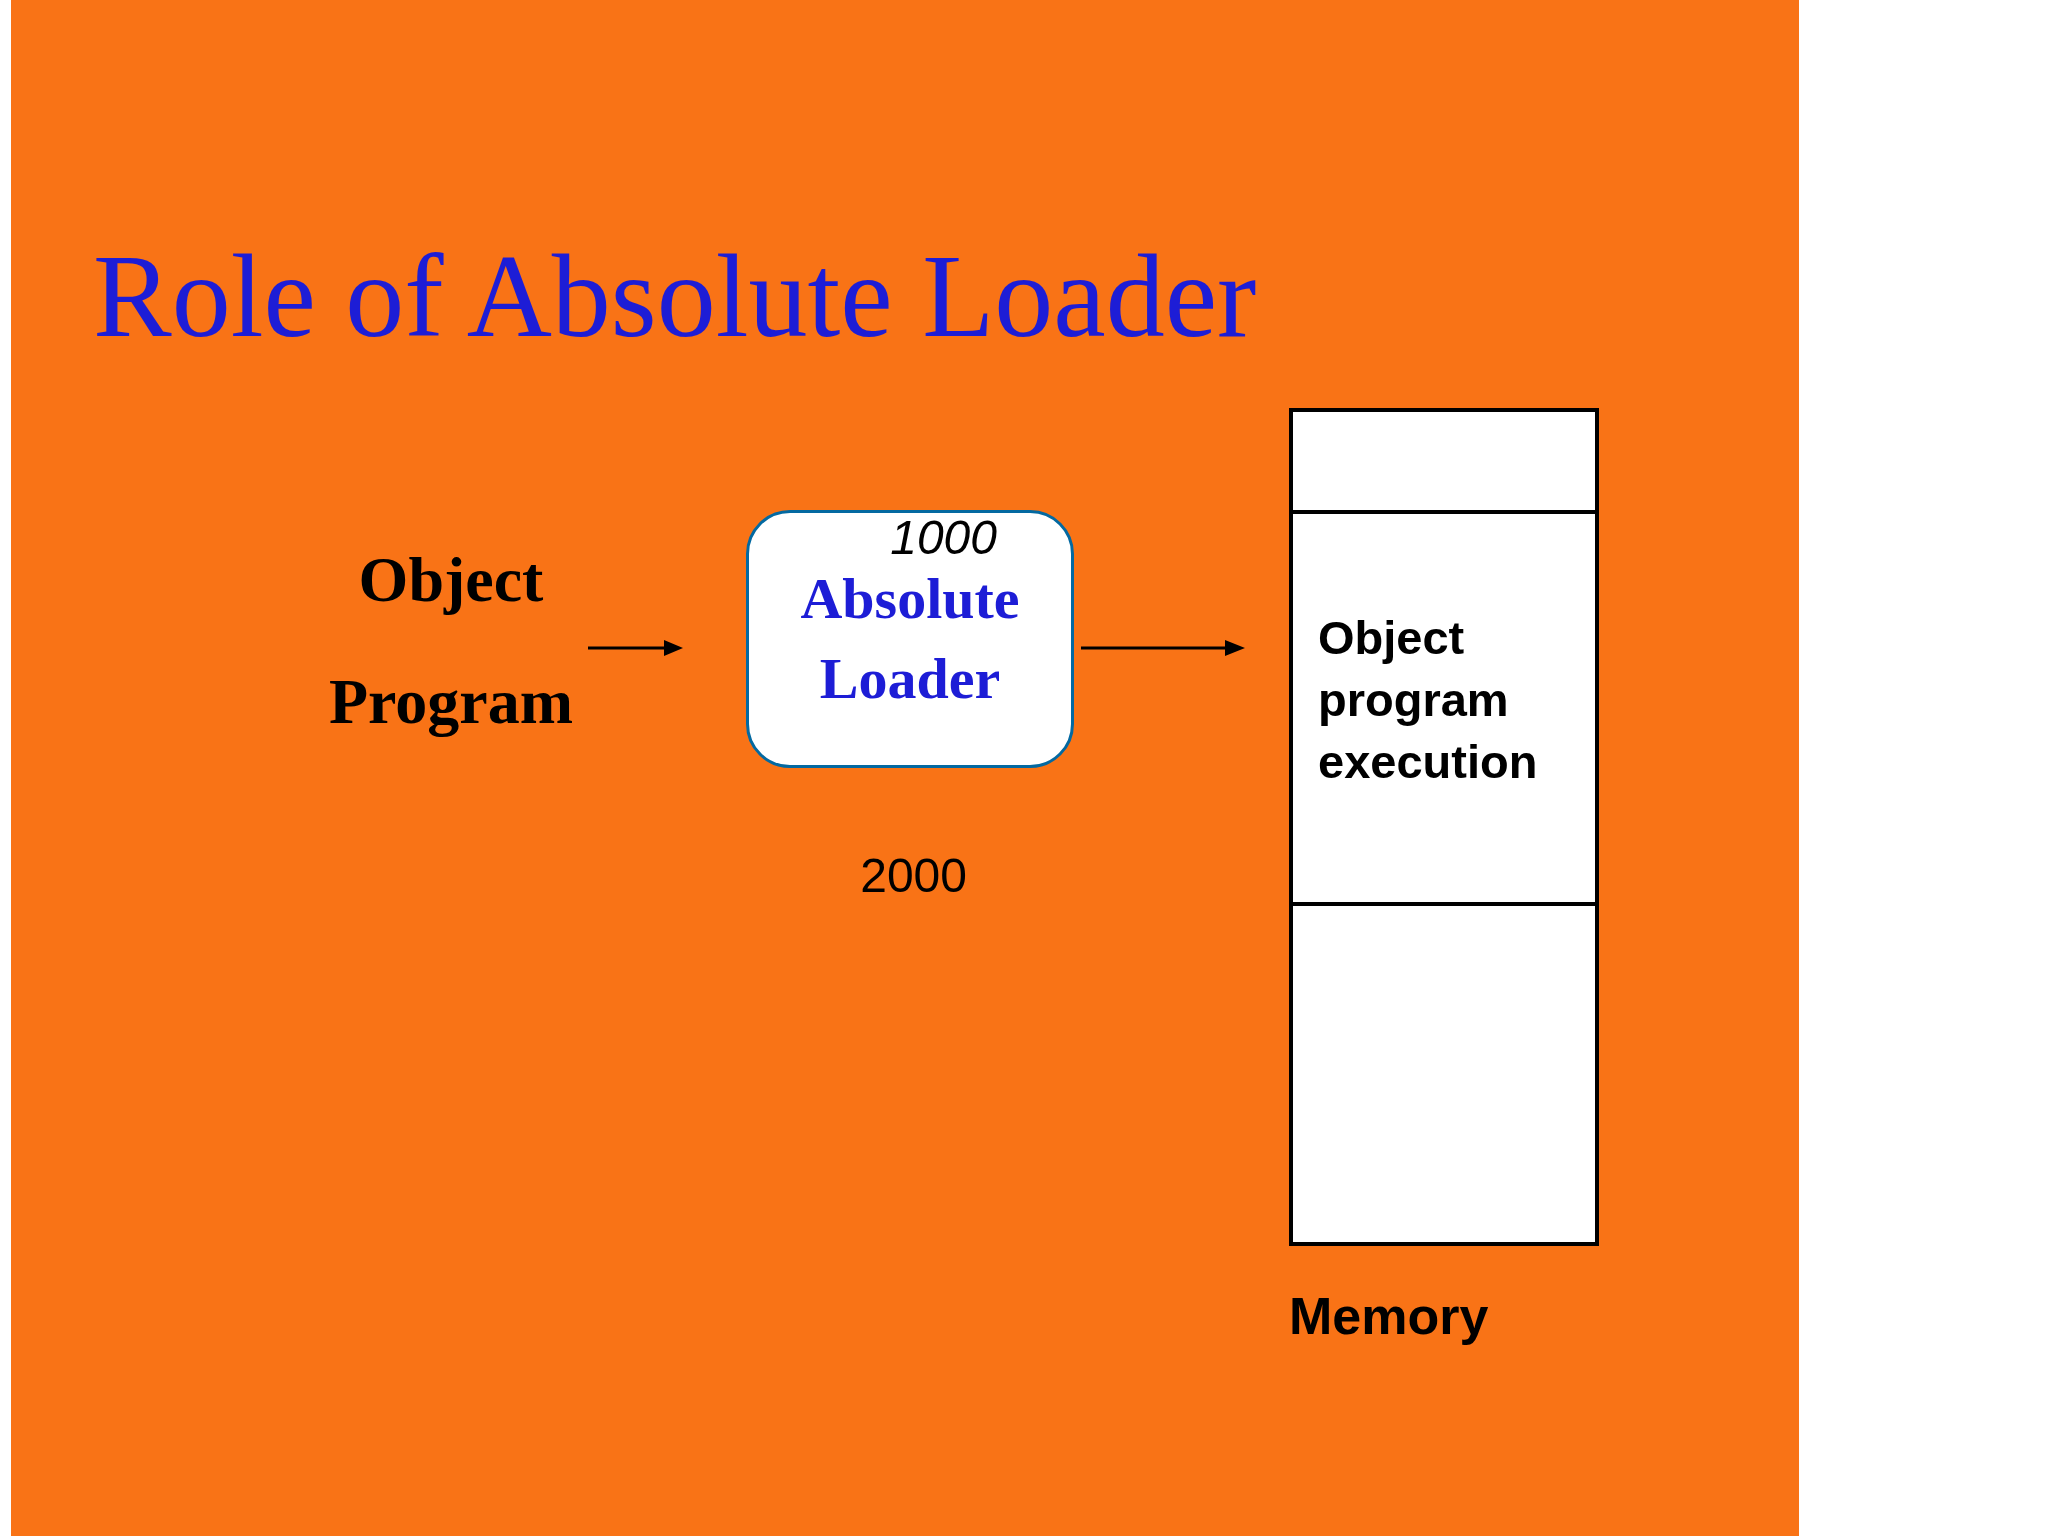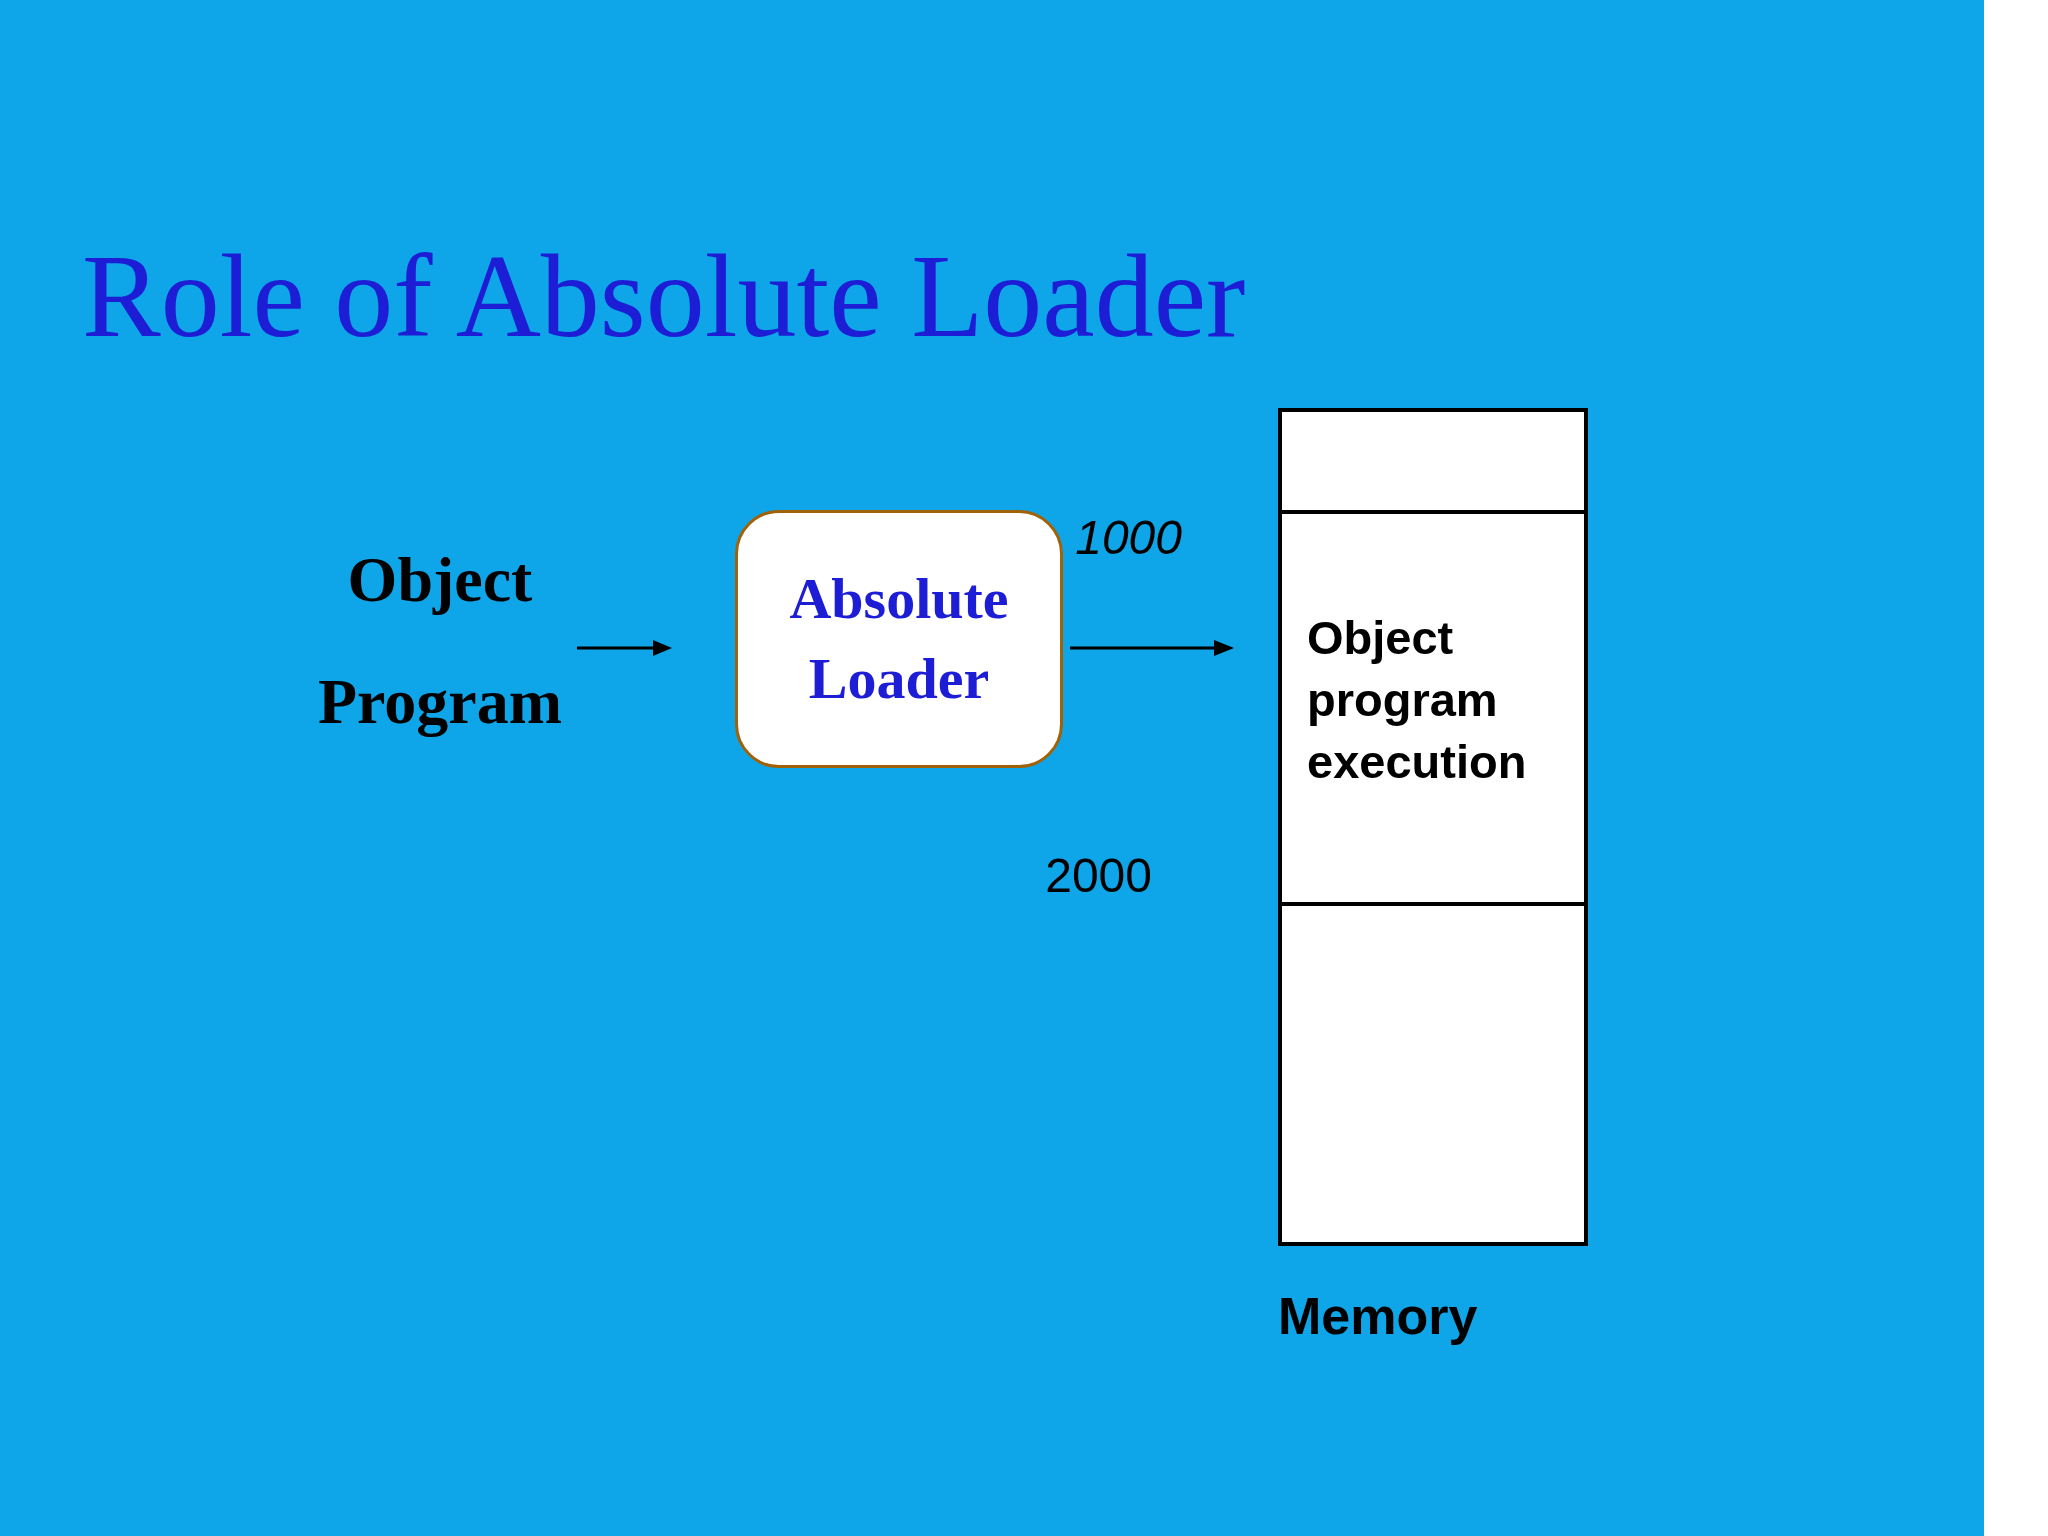--- a/index.html
+++ b/index.html
@@ -2,25 +2,26 @@
 <html><head>
 <meta charset="utf-8">
 <style>
   html, body {
     margin: 0;
     padding: 0;
     background: #ffffff;
   }
   .slide {
     position: relative;
-    width: 1984px;
+    width: 1788px;
     height: 1536px;
-    background: #0ea5e9;
+    background: #f97316;
     font-family: "Liberation Serif", serif;
     overflow: hidden;
+    margin-left: 11px;
   }
   .title {
     position: absolute;
     left: 82px;
     top: 238px;
     font-family: "Liberation Serif", serif;
     font-size: 118px;
     font-weight: 400;
     color: #1d1dd6;
     white-space: nowrap;
@@ -48,21 +49,21 @@
   #arrow-in  { left: 575px; top: 633px; width: 100px; }
   #arrow-out { left: 1068px; top: 633px; width: 170px; }
 
   .loader-box {
     position: absolute;
     left: 735px;
     top: 510px;
     width: 328px;
     height: 258px;
     box-sizing: border-box;
-    border: 3px solid #a16207;
+    border: 3px solid #0369a1;
     border-radius: 44px;
     background: #ffffff;
     display: flex;
     flex-direction: column;
     align-items: center;
     justify-content: center;
   }
   .loader-line {
     font-family: "Liberation Serif", serif;
     font-weight: 700;

